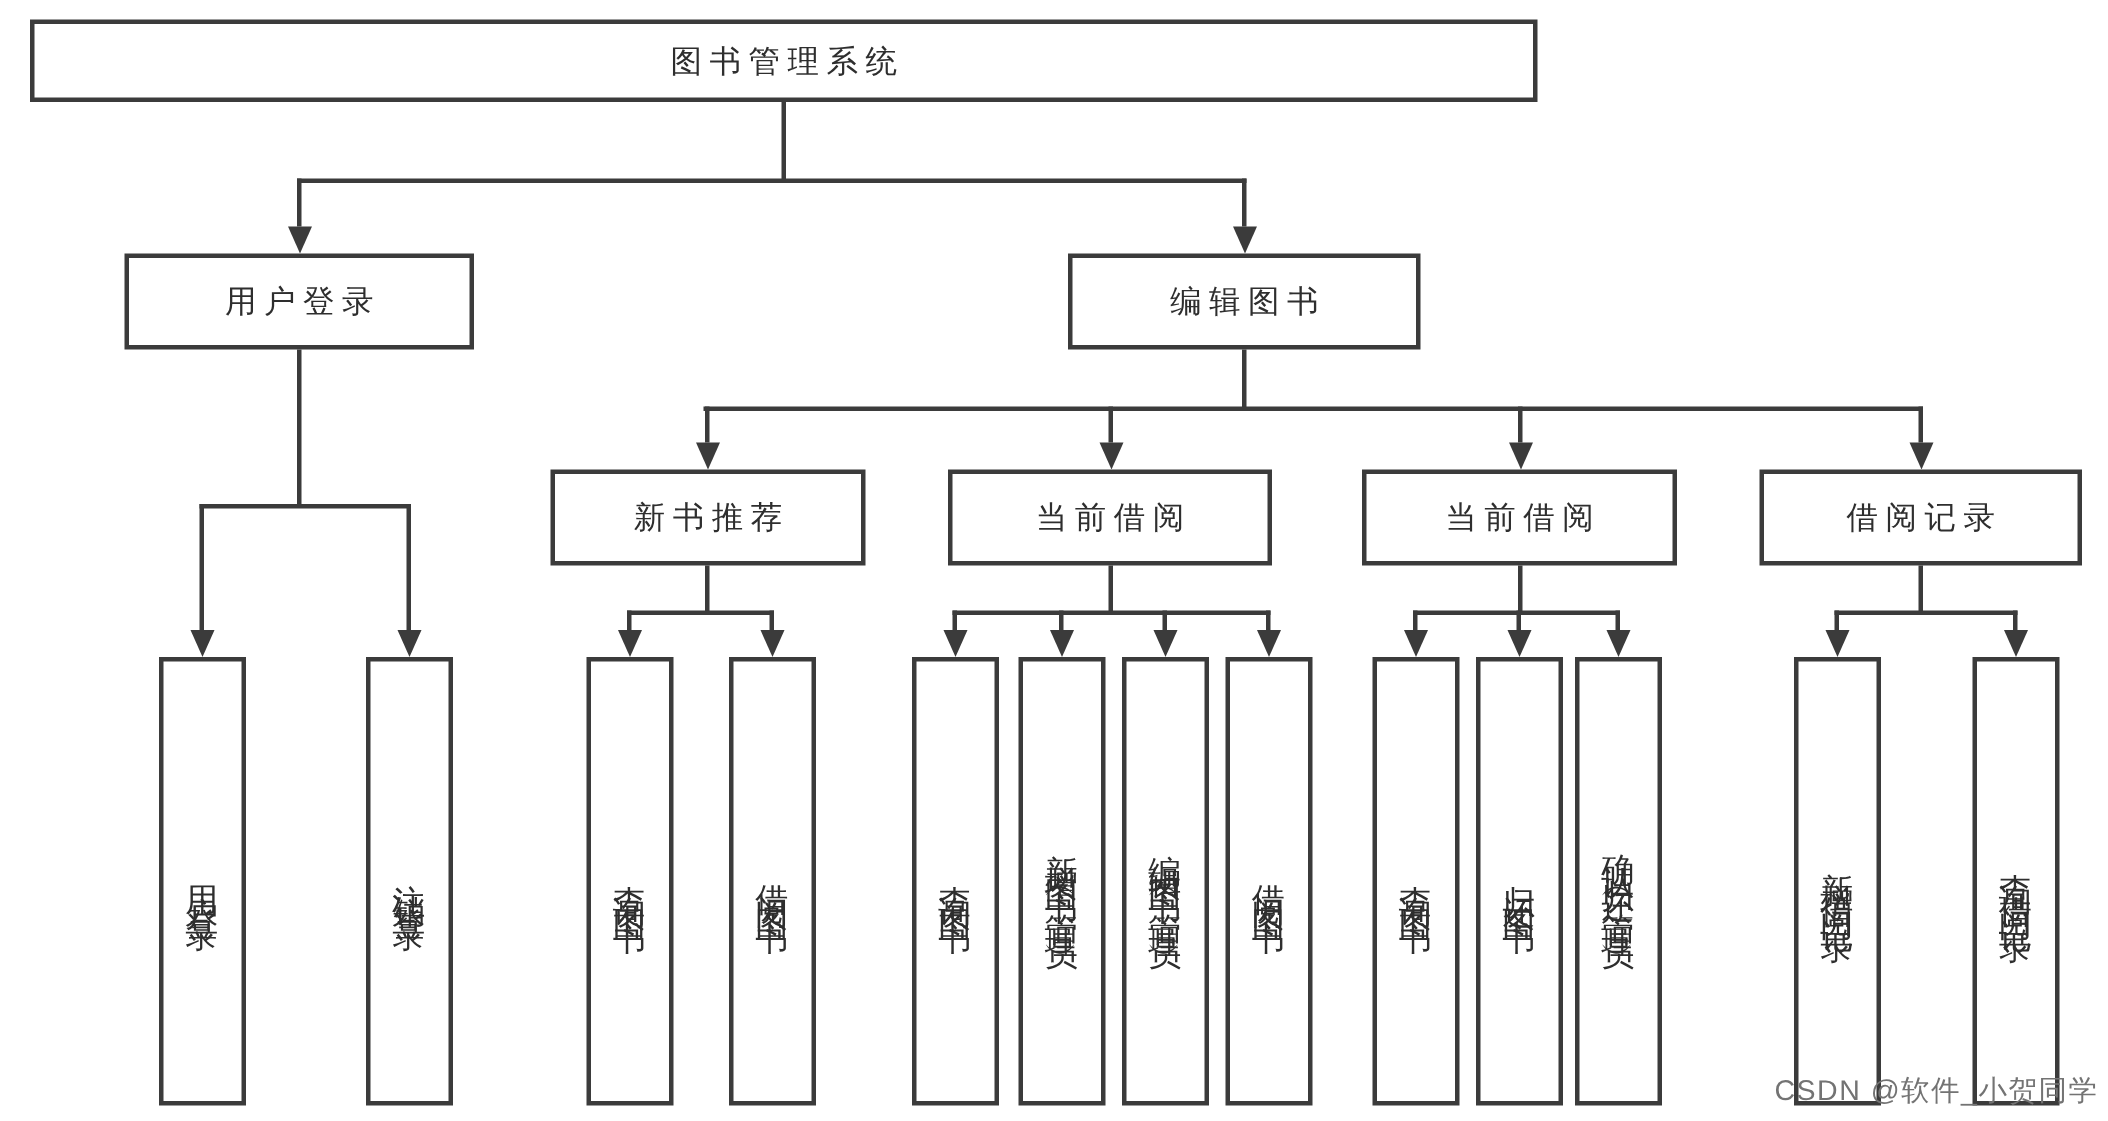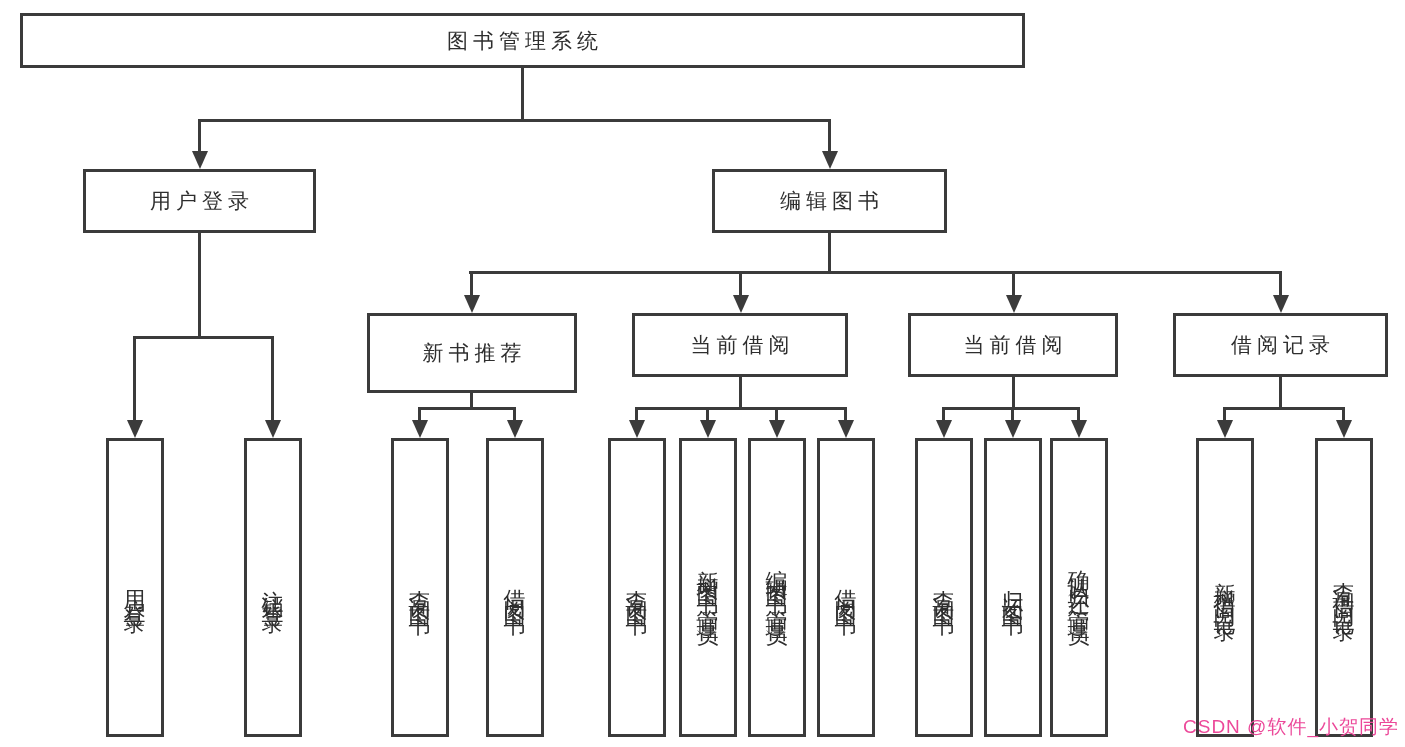--- a/index.html
+++ b/index.html
@@ -28,27 +28,27 @@
   }
   .vl{position:absolute;width:3px;background:#3b3b3b;}
   .hl{position:absolute;height:3px;background:#3b3b3b;}
   .ah{
     position:absolute;width:0;height:0;
     border-left:8px solid transparent;border-right:8px solid transparent;
     border-top:18px solid #3b3b3b;
   }
   .watermark{
     position:absolute;left:1183px;top:714px;z-index:9;
-    font-size:19px;letter-spacing:1px;color:#ec4899;white-space:nowrap;
+    font-size:19px;letter-spacing:1px;color:#737373;white-space:nowrap;
   }
   
   .n-root{left:20px;top:13px;width:1005px;height:55px;}
   .n-userlogin{left:83px;top:169px;width:233px;height:64px;}
   .n-bookmgmt{left:712px;top:169px;width:235px;height:64px;}
-  .n-newrec{left:367px;top:313px;width:210px;height:80px;justify-content:center;}
+  .n-newrec{left:367px;top:313px;width:210px;height:64px;justify-content:center;}
   .n-borrow{left:632px;top:313px;width:216px;height:64px;}
   .n-current{left:908px;top:313px;width:210px;height:64px;}
   .n-records{left:1173px;top:313px;width:215px;height:64px;}
   .lf{top:438px;width:58px;height:299px;}
   .lf1{left:105.5px;}  .lf2{left:243.5px;}
   .lf3{left:390.5px;}  .lf4{left:485.5px;}
   .lf5{left:607.5px;}  .lf6{left:678.5px;}
   .lf7{left:747.5px;}  .lf8{left:816.5px;}
   .lf9{left:914.5px;}  .lf10{left:983.5px;} .lf11{left:1049.5px;}
   .lf12{left:1195.5px;} .lf13{left:1314.5px;}

